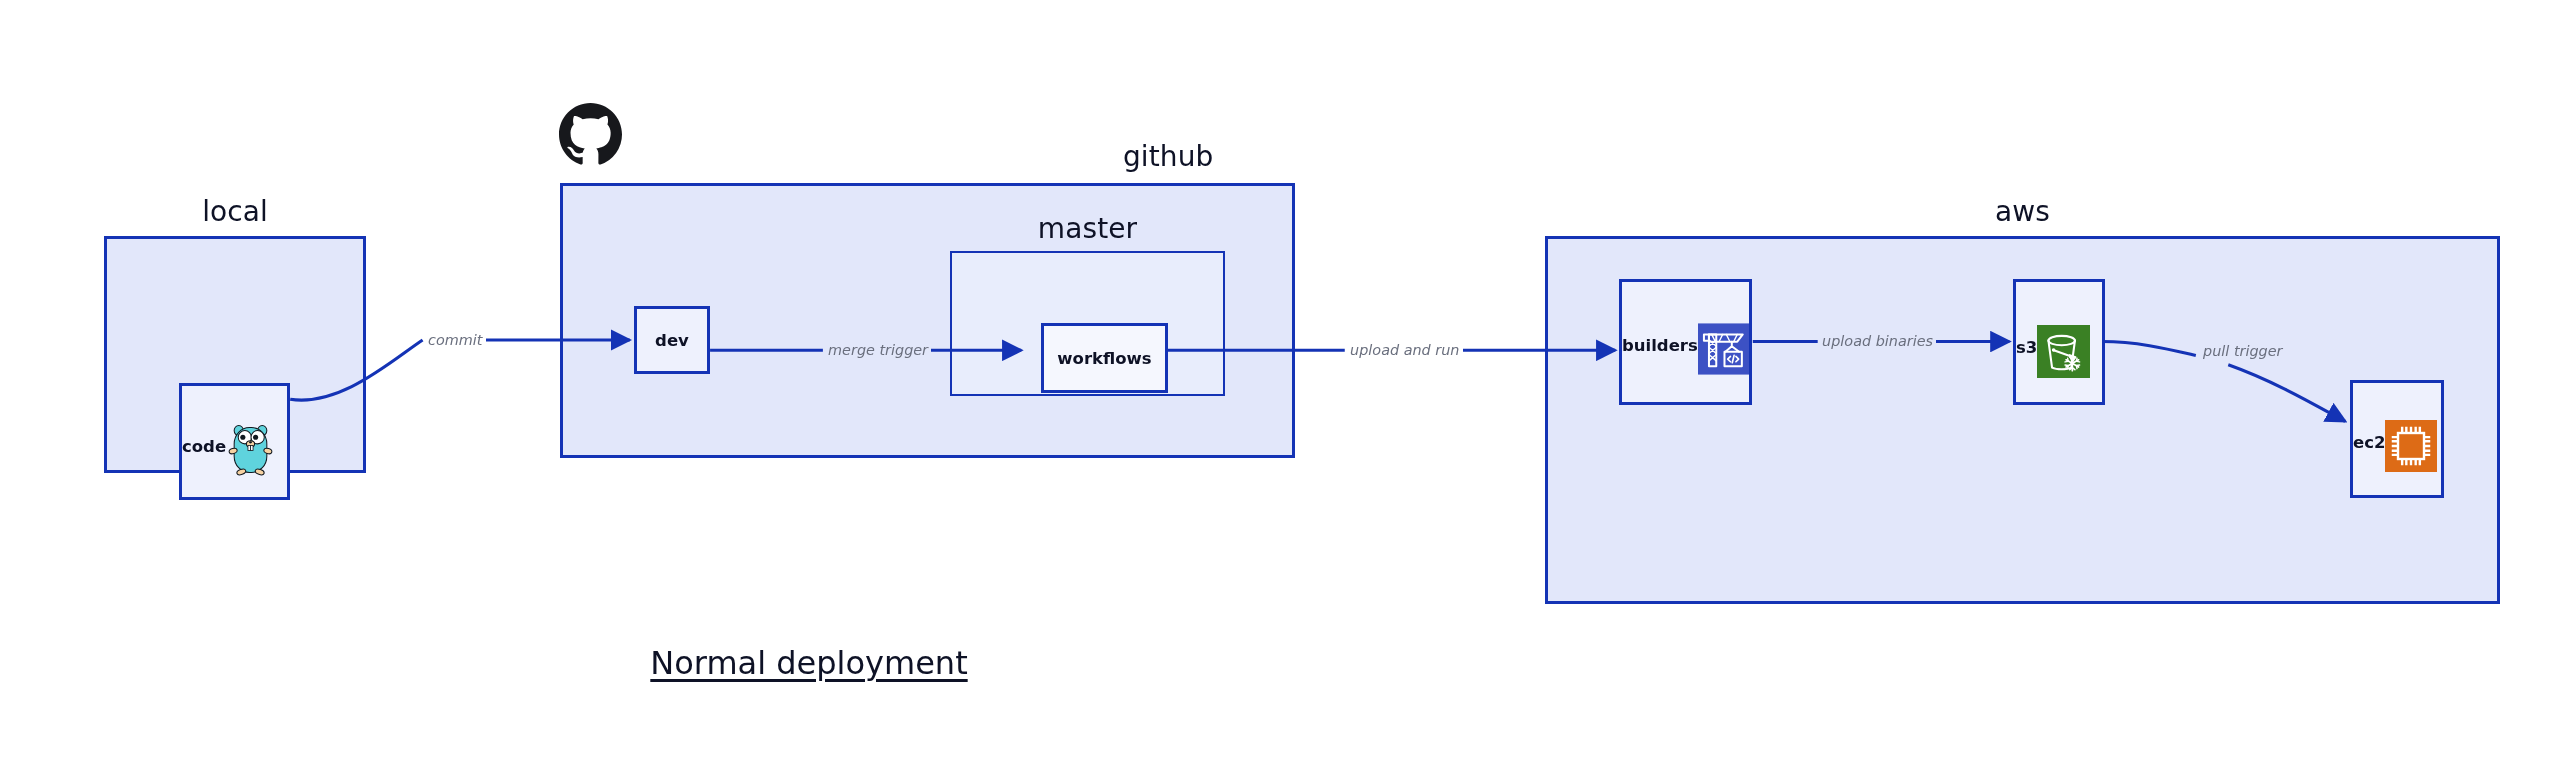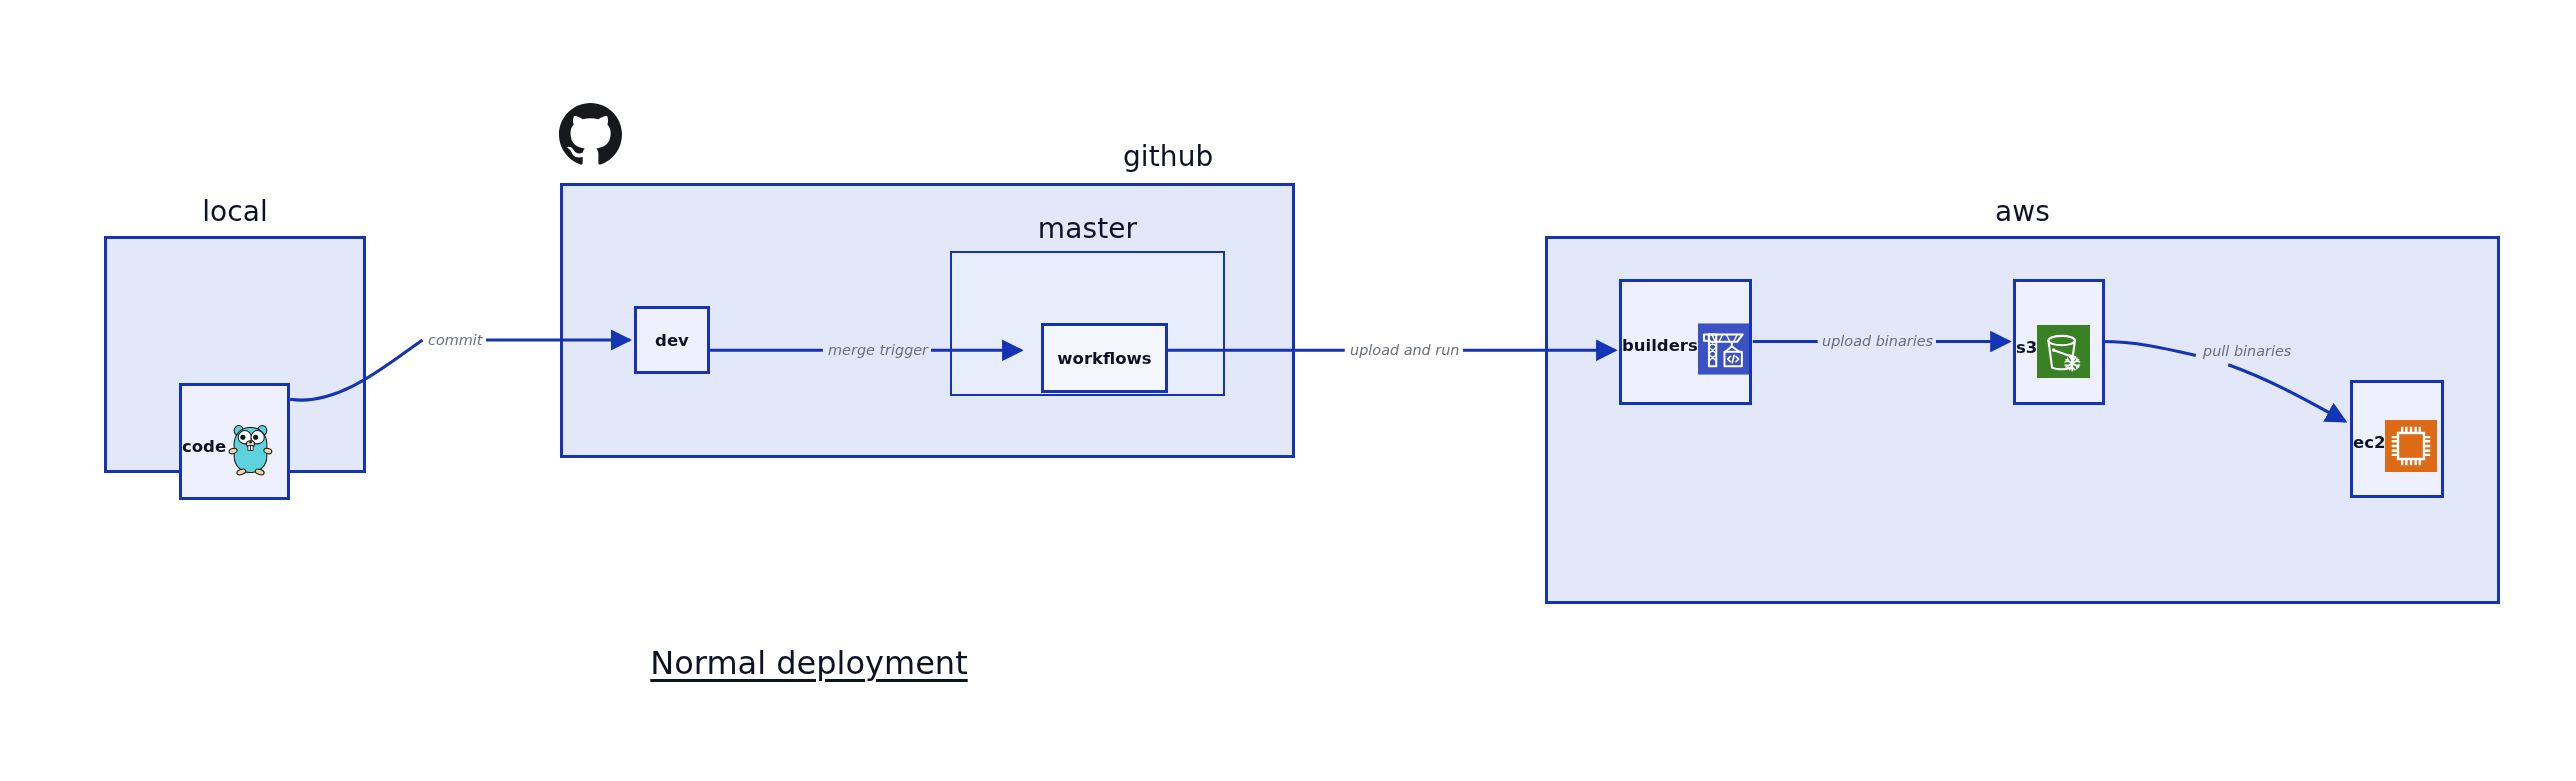--- a/index.html
+++ b/index.html
@@ -153,21 +153,21 @@
     <g>
       <path d="M 4080,663 C 4150,663 4210,678 4262,690" fill="none" stroke="#1433b5" stroke-width="6"></path>
       <path d="M 4325,708 C 4420,742 4500,790 4552,818" fill="none" stroke="#1433b5" stroke-width="6" marker-end="url(#arrowhead)"></path>
     </g>
   </svg>
 
   <div class="edge-label" style="left:425px; top:333px;">commit</div>
   <div class="edge-label on-fill" style="left:825px; top:343px;">merge trigger</div>
   <div class="edge-label" style="left:1347px; top:343px;">upload and run</div>
   <div class="edge-label on-fill" style="left:1819px; top:334px;">upload binaries</div>
-  <div class="edge-label on-fill" style="left:2200px; top:344px;">pull binaries</div>
+  <div class="edge-label on-fill" style="left:2200px; top:344px;">pull trigger</div>
 
   <div class="node-box" style="left:179px; top:383px; width:111px; height:117px; padding-top:10px;">
     <span class="node-title">code</span>
     <svg class="node-icon" width="49" height="58" viewBox="0 0 96 112" style="margin-top:7.2px;">
 
       <ellipse cx="25" cy="18" rx="9" ry="10" fill="#5fd3dd" stroke="#11181f" stroke-width="2"></ellipse>
       <ellipse cx="71" cy="18" rx="9" ry="10" fill="#5fd3dd" stroke="#11181f" stroke-width="2"></ellipse>
 
       <rect x="16" y="12" width="64" height="88" rx="30" ry="32" fill="#5fd3dd" stroke="#11181f" stroke-width="2"></rect>
 

